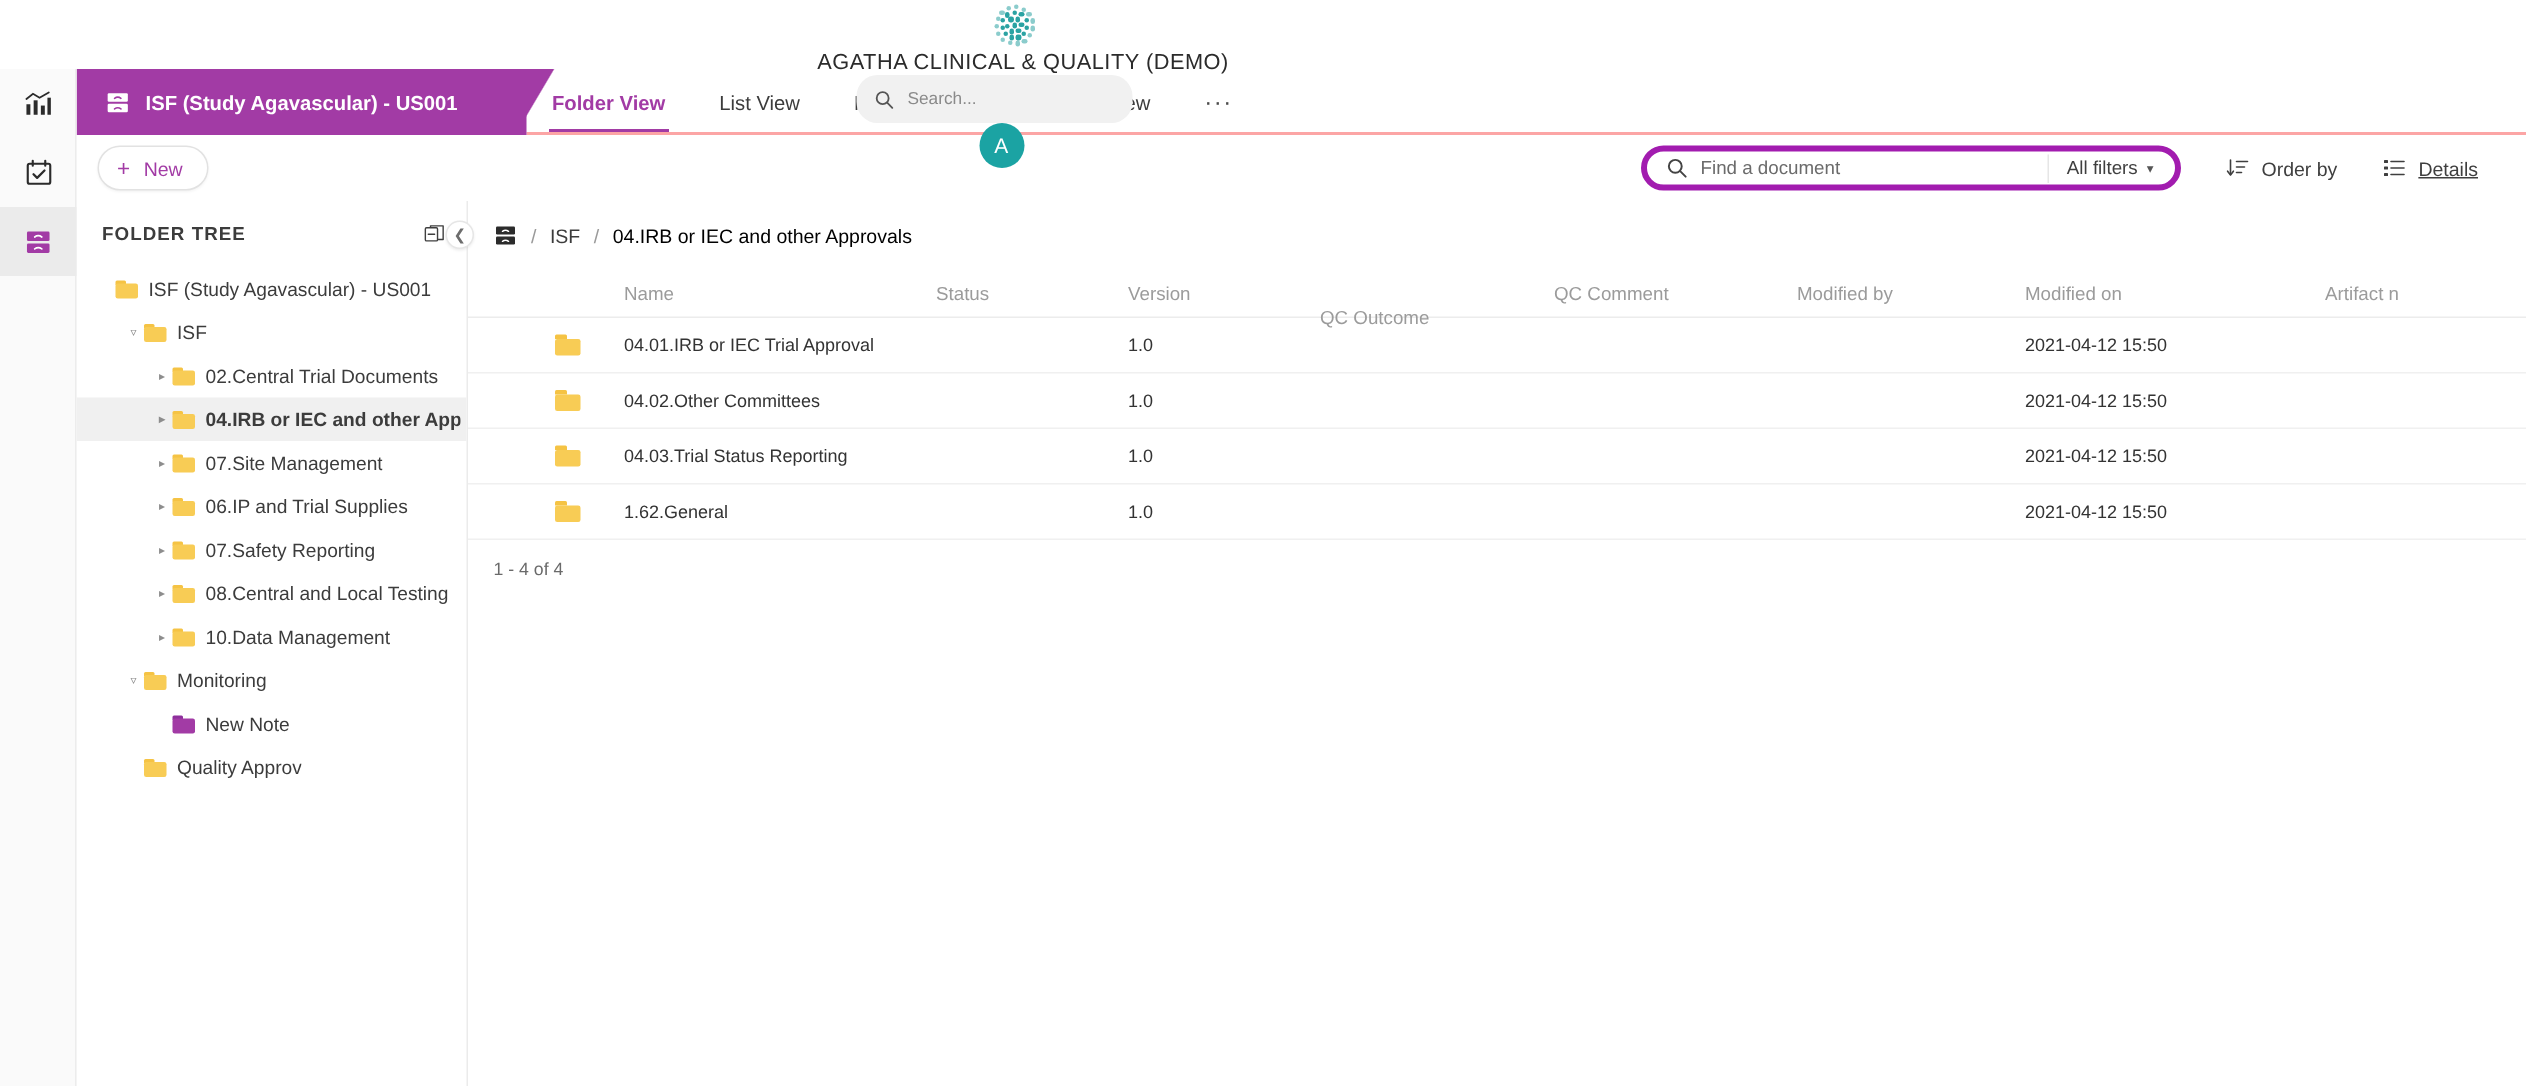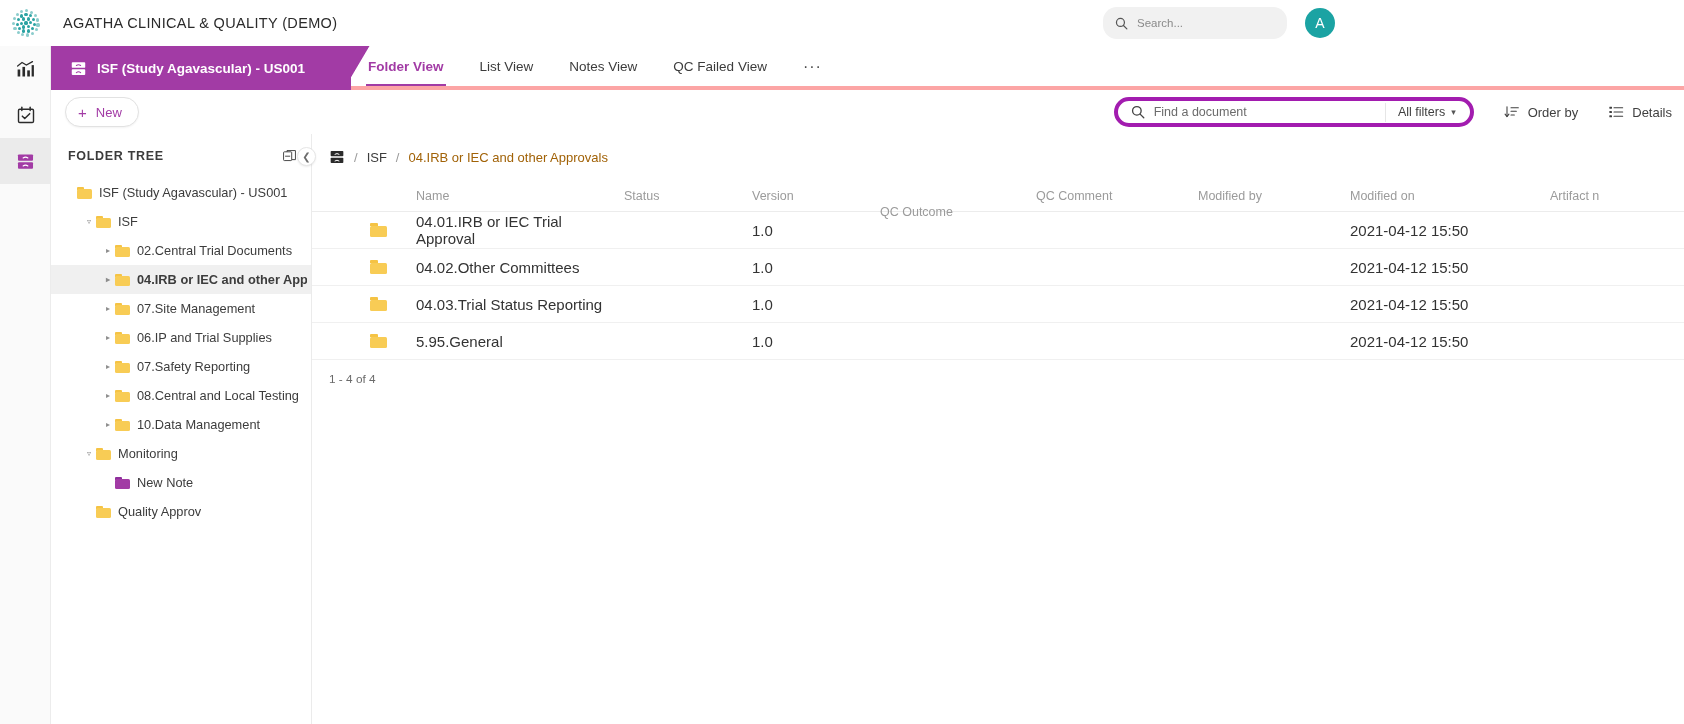--- a/index.html
+++ b/index.html
@@ -9,20 +9,21 @@
     font-family: "Liberation Sans", sans-serif;
     overflow: hidden;
   }
   body { position: relative; }
 
   
   .topbar {
     position: absolute; top: 0; left: 0; width: 1344px; height: 46px;
     background: #ffffff; display: flex; align-items: center;
     z-index: 30;
+    flex-direction: column;
   }
   .brand-logo { width: 34px; height: 34px; margin-left: 9px; position: relative; flex: 0 0 auto; }
   .brand-logo .dot { position: absolute; width: 3.2px; height: 3.2px; border-radius: 50%; background: #2ba3a3; }
   .brand-title {
     margin-left: 20px; font-size: 14.5px; color: #2b2b2b; letter-spacing: .35px;
     white-space: nowrap;
   }
   .topbar-spacer { flex: 1 1 auto; }
   .global-search {
     width: 184px; height: 28px; background: #f1f1f1; border-radius: 14px;
@@ -57,21 +58,21 @@
     z-index: 12;
   }
   .study-tab-label {
     color: #ffffff; font-size: 13.5px; font-weight: bold; margin-left: 10px; white-space: nowrap;
   }
   .drawer-icon-wrap { margin-left: 19px; display: flex; align-items: center; }
 
   .tabstrip {
     position: absolute; top: 46px; left: 351px; width: 1333px; height: 44px;
     background: #ffffff; display: flex; align-items: flex-end; z-index: 10;
-    border-bottom: 4px solid #fca5a5;
+    border-bottom: 2px solid #fca5a5;
   }
   .tab {
     font-size: 13.5px; color: #3c3c3c; padding: 0 0 12px 0; margin-right: 36px;
     white-space: nowrap; position: relative;
   }
   .tab:first-child { margin-left: 17px; }
   .tab.active { color: #a23ba5; font-weight: bold; }
   .tab.active::after {
     content: ""; position: absolute; left: -2px; right: -2px; bottom: 0;
     height: 2.5px; background: #a23ba5;
@@ -100,21 +101,21 @@
   .doc-search .ds-filters {
     font-size: 12.5px; color: #3f3f3f; padding: 0 14px 0 12px; display: flex;
     align-items: center; white-space: nowrap;
   }
   .chev { margin-left: 6px; font-size: 9px; color: #555; }
   .tb-action {
     display: flex; align-items: center; font-size: 13px; color: #3f3f3f;
     margin-left: 30px; white-space: nowrap;
   }
   .tb-action .lbl { margin-left: 8px; }
-  .tb-action:last-child { margin-right: 12px; }
+  .tb-action:last-child { margin-right: 32px; text-decoration: underline; }
 
   
   .tree-panel {
     position: absolute; top: 134px; left: 51px; width: 261px; height: 590px;
     background: #ffffff; border-right: 1px solid #ebebeb; z-index: 8; overflow: hidden;
   }
   .tree-head {
     height: 44px; display: flex; align-items: center; padding: 0 14px 0 17px;
   }
   .tree-head .tt {
@@ -154,30 +155,30 @@
   
   .content {
     position: absolute; top: 134px; left: 312px; width: 1372px; height: 590px;
     background: #ffffff; z-index: 7; overflow: hidden;
   }
   .crumb {
     height: 46px; display: flex; align-items: center; padding-left: 17px;
     font-size: 13px; color: #3c3c3c;
   }
   .crumb .sep { margin: 0 9px; color: #9a9a9a; }
-  .crumb .c-last { color: #a16207; }
+  .crumb .c-last { color: #000000; }
 
   .tbl { width: 1372px; }
   .thead {
     height: 32px; display: flex; align-items: center;
     border-bottom: 1px solid #ececec; font-size: 12.5px; color: #9b9b9b;
   }
   .trow {
     height: 37px; display: flex; align-items: center;
-    border-bottom: 1px solid #f0f0f0; font-size: 15px; color: #333;
+    border-bottom: 1px solid #f0f0f0; font-size: 12px; color: #333;
   }
   .c-icon  { width: 104px; flex: 0 0 104px; display: flex; justify-content: flex-end; padding-right: 29px; }
   .c-name  { width: 208px; flex: 0 0 208px; }
   .c-stat  { width: 128px; flex: 0 0 128px; }
   .c-ver   { width: 128px; flex: 0 0 128px; }
   .c-qco   { width: 156px; flex: 0 0 156px; margin-top: 32px; }
   .c-qcc   { width: 162px; flex: 0 0 162px; }
   .c-modby { width: 152px; flex: 0 0 152px; }
   .c-modon { width: 200px; flex: 0 0 200px; }
   .c-art   { width: 140px; flex: 0 0 140px; }
@@ -525,21 +526,21 @@
           <div class="c-modon">2021-04-12 15:50</div>
           <div class="c-art"></div>
         </div>
         <div class="trow">
           <div class="c-icon">
             <span class="row-fld">
               <span class="tab-t"></span>
               <span class="body-b"></span>
             </span>
           </div>
-          <div class="c-name">5.95.General</div>
+          <div class="c-name">1.62.General</div>
           <div class="c-stat"></div>
           <div class="c-ver">1.0</div>
           <div class="c-qco"></div>
           <div class="c-qcc"></div>
           <div class="c-modby"></div>
           <div class="c-modon">2021-04-12 15:50</div>
           <div class="c-art"></div>
         </div>
       </div>
     <div class="pager">1 - 4 of 4</div>

